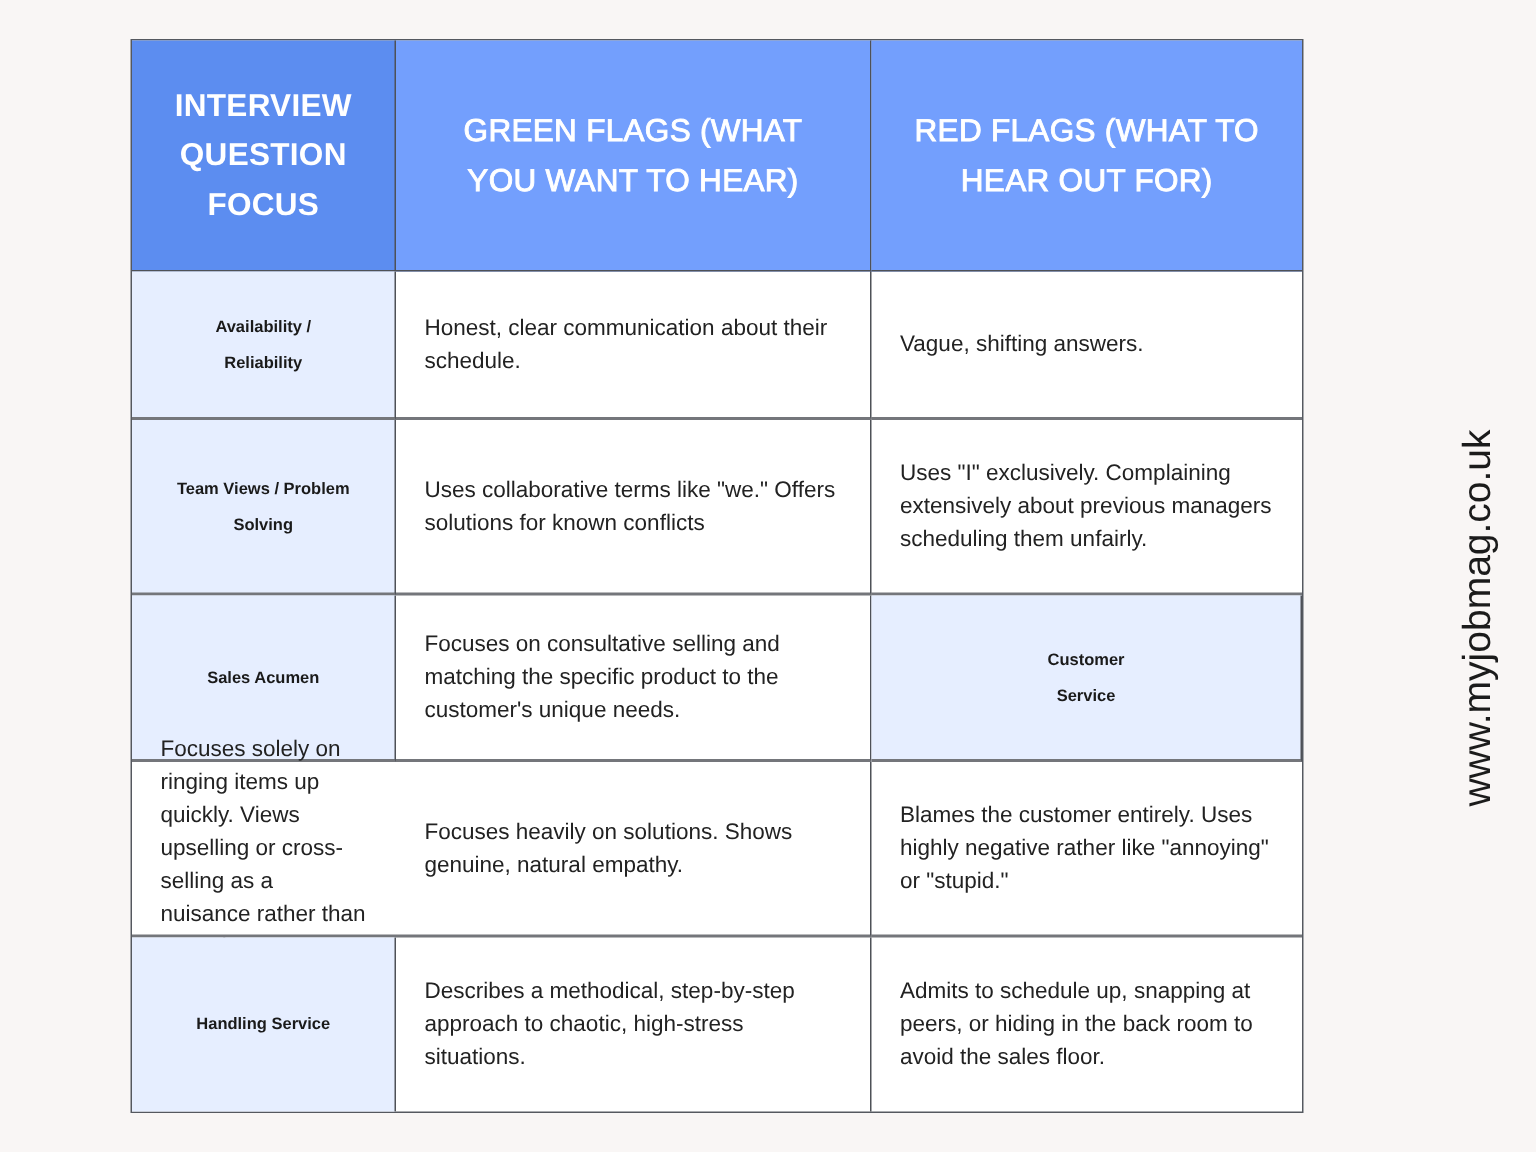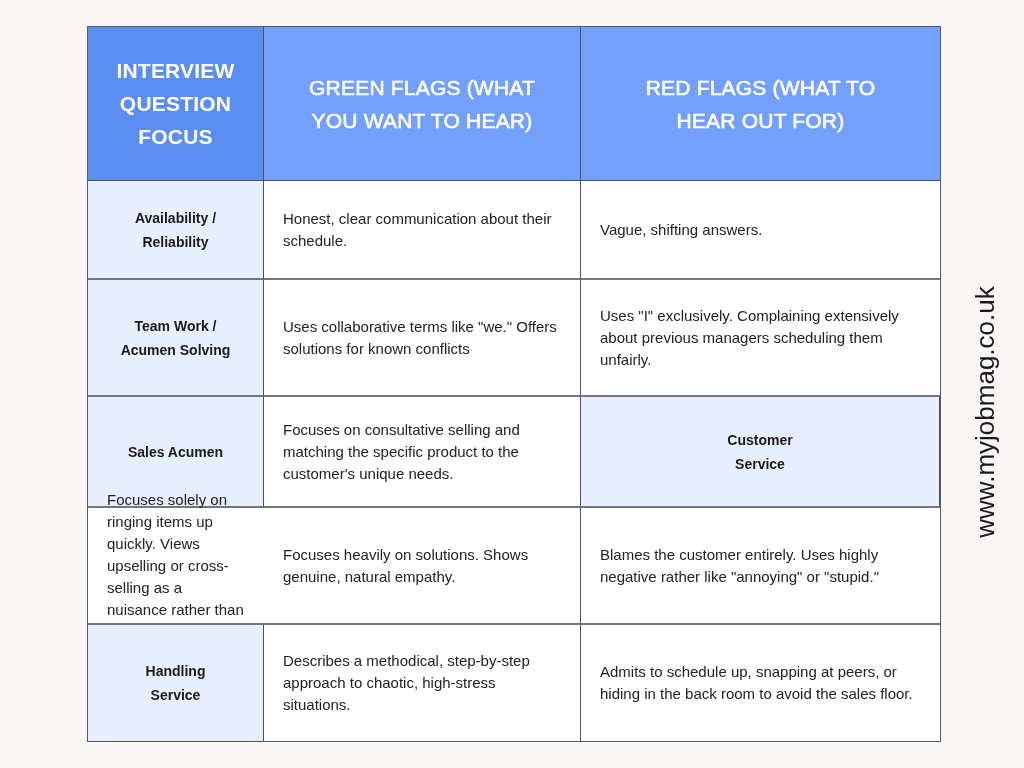--- a/index.html
+++ b/index.html
@@ -4,21 +4,21 @@
   <style>
     html, body { margin: 0; padding: 0; }
     body {
       width: 1024px; height: 768px; overflow: hidden;
       background: #f9f6f5;
       position: relative;
       font-family: "Liberation Sans", "DejaVu Sans", sans-serif;
     }
     .table {
       position: absolute; left: 87px; top: 26px;
-      width: 854px; height: 716px;
+      width: 782px; height: 716px;
       border: 1.5px solid #55585f;
       box-sizing: border-box;
       display: grid;
       grid-template-columns: 176px 317px 1fr;
       grid-template-rows: 154px 99px 117px 111px 117px 1fr;
       background: #ffffff;
     }
     .cell {
       box-sizing: border-box;
       border-right: 1.5px solid #4e5157;
@@ -31,21 +31,21 @@
     .hdr {
       color: #ffffff; font-weight: bold; font-size: 21px; line-height: 33px;
       text-align: center; justify-content: center;
       letter-spacing: 0.2px;
       border-bottom: 1.5px solid #4e5157;
     }
     .hdr.first { background: #5c8df0; }
     .hdr.other { background: #739ffd; font-weight: normal; text-align: center; -webkit-text-stroke: 0.6px #fff; }
     .focus {
       background: #e6eeff;
-      font-weight: bold; font-size: 14px; line-height: 24px;
+      font-weight: bold; font-size: 11px; line-height: 24px;
       justify-content: center; text-align: center;
       padding: 0 10px;
       color: #1a1a1a;
     }
     .txt { padding: 0 18px 0 19px; }
     .side-url {
       position: absolute;
       left: 985px; top: 412px;
       transform: translate(-50%, -50%) rotate(-90deg);
       white-space: nowrap;
@@ -72,21 +72,21 @@
       <span style="max-width:110px">Availability / Reliability</span>
     </div>
   <div class="cell txt">
       <span>Honest, clear communication about their schedule.</span>
     </div>
   <div class="cell txt col3">
       <span>Vague, shifting answers.</span>
     </div>
 
   <div class="cell focus">
-      <span style="max-width:140px">Team Work / Acumen Solving</span>
+      <span style="max-width:140px">Team Views / Problem Solving</span>
     </div>
   <div class="cell txt">
       <span>Uses collaborative terms like "we." Offers solutions for known conflicts</span>
     </div>
   <div class="cell txt col3">
       <span style="max-width:300px">Uses "I" exclusively. Complaining extensively about previous managers scheduling them unfairly.</span>
     </div>
 
   <div class="cell focus">
       <span>Sales Acumen</span>

